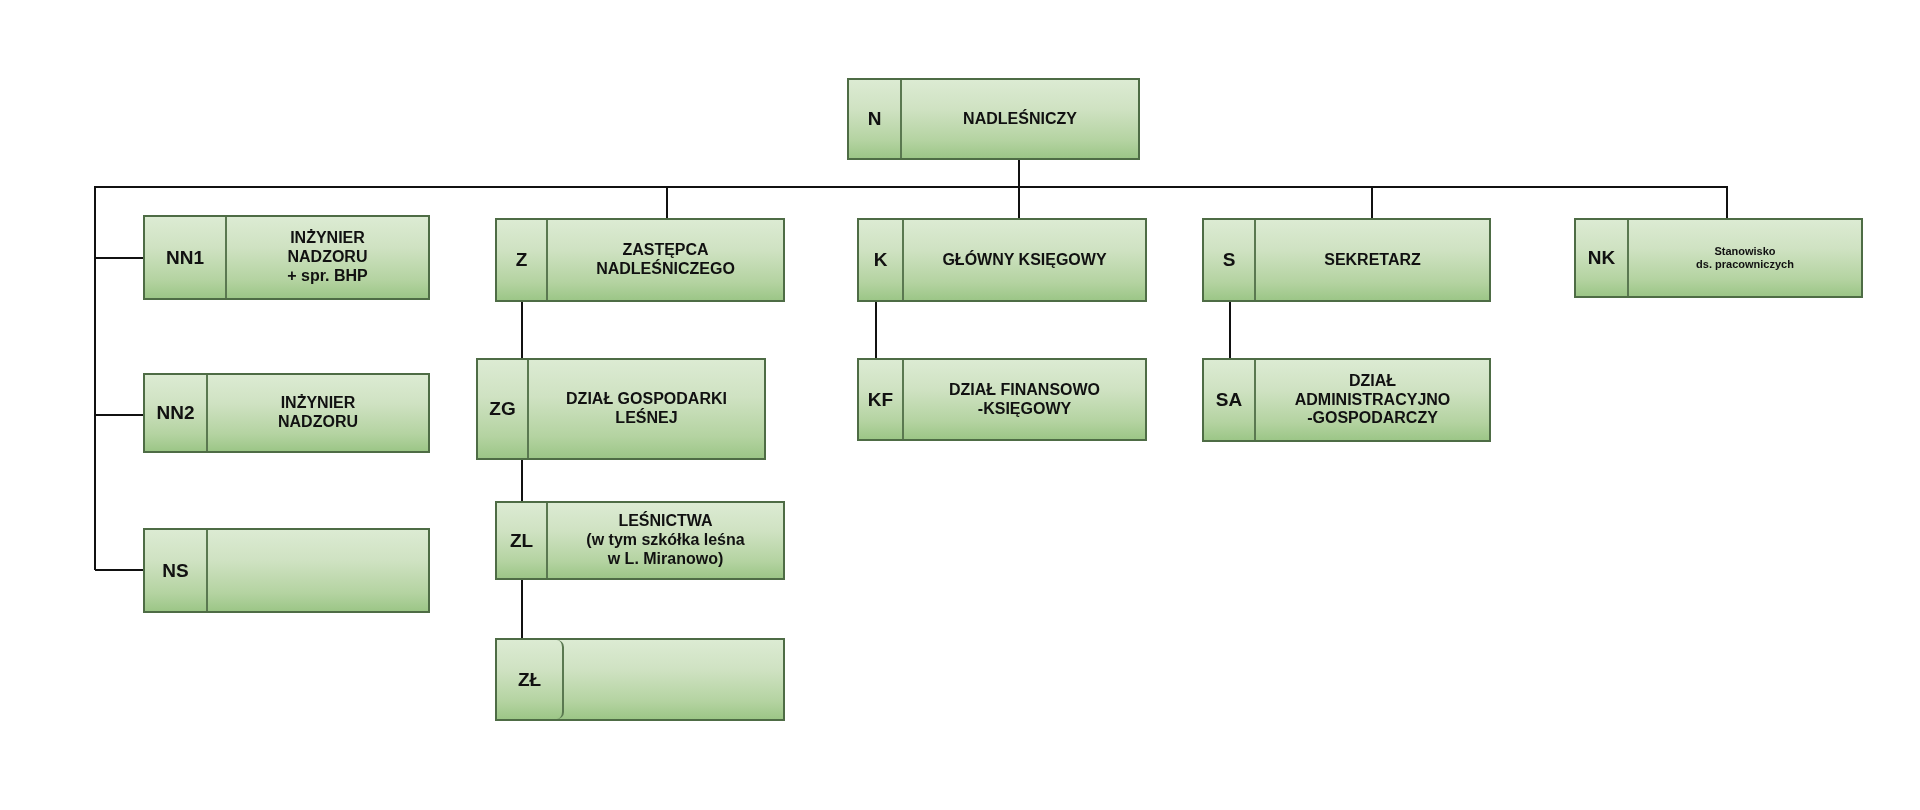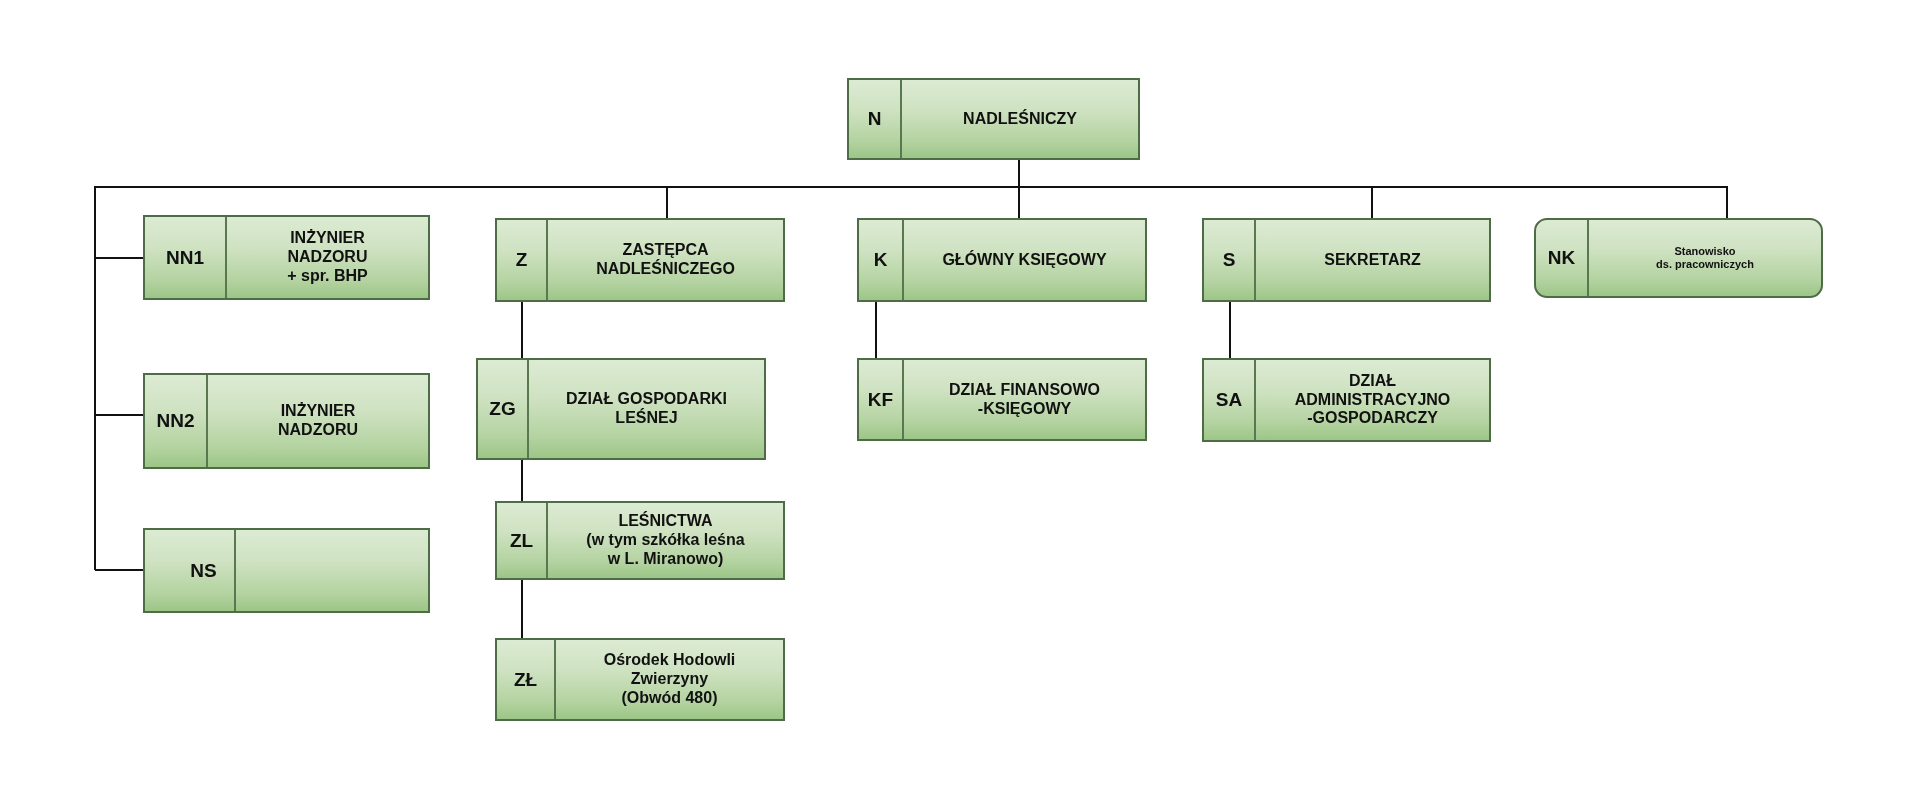--- a/index.html
+++ b/index.html
@@ -51,41 +51,41 @@
     line-height: 1.18;
     white-space: pre-line;
     padding: 0 8px;
     box-sizing: border-box;
   }
   
   #node-n   { left: 847px;  top: 78px;  width: 293px; height: 82px; }
   #node-n .code   { width: 53px; }
   #node-nn1 { left: 143px;  top: 215px; width: 287px; height: 85px; }
   #node-nn1 .code { width: 82px; }
-  #node-nn2 { left: 143px;  top: 373px; width: 287px; height: 96px; }
+  #node-nn2 { left: 143px;  top: 373px; width: 287px; height: 80px; }
   #node-nn2 .code { width: 63px; }
-  #node-ns  { left: 143px;  top: 528px; width: 287px; height: 85px; padding-left: 28px; }
+  #node-ns  { left: 143px;  top: 528px; width: 287px; height: 85px; }
   #node-ns .code  { width: 63px; }
   #node-z   { left: 495px;  top: 218px; width: 290px; height: 84px; }
   #node-z .code   { width: 51px; }
   #node-zg  { left: 476px;  top: 358px; width: 290px; height: 102px; }
   #node-zg .code  { width: 51px; }
   #node-zl  { left: 495px;  top: 501px; width: 290px; height: 79px; }
   #node-zl .code  { width: 51px; }
   #node-zl2 { left: 495px;  top: 638px; width: 290px; height: 83px; }
-  #node-zl2 .code { width: 59px; }
+  #node-zl2 .code { width: 67px; border-radius: 7px; }
   #node-k   { left: 857px;  top: 218px; width: 290px; height: 84px; }
   #node-k .code   { width: 45px; }
   #node-kf  { left: 857px;  top: 358px; width: 290px; height: 83px; }
   #node-kf .code  { width: 45px; }
   #node-s   { left: 1202px; top: 218px; width: 289px; height: 84px; }
   #node-s .code   { width: 52px; }
   #node-sa  { left: 1202px; top: 358px; width: 289px; height: 84px; }
   #node-sa .code  { width: 52px; }
-  #node-nk  { left: 1534px; top: 218px; width: 289px; height: 80px; border-radius: 13px; }
+  #node-nk  { left: 1574px; top: 218px; width: 289px; height: 80px; }
   #node-nk .code  { width: 53px; }
   #node-nk .label { font-size: 11px; }
 </style>
 </head>
 <body>
 
 <div id="canvas">
 
   <svg id="connector-layer" viewBox="0 0 1920 810" xmlns="http://www.w3.org/2000/svg">
 
@@ -148,23 +148,20 @@
 
   <div class="node" id="node-zl">
     <div class="code">ZL</div>
     <div class="label">LEŚNICTWA
 (w tym szkółka leśna
 w L. Miranowo)</div>
   </div>
 
   <div class="node" id="node-zl2">
     <div class="code">ZŁ</div>
-    <div class="label">Ośrodek Hodowli
-Zwierzyny
-(Obwód 480)</div>
   </div>
 
   <div class="node" id="node-k">
     <div class="code">K</div>
     <div class="label">GŁÓWNY KSIĘGOWY</div>
   </div>
 
   <div class="node" id="node-kf">
     <div class="code">KF</div>
     <div class="label">DZIAŁ FINANSOWO

